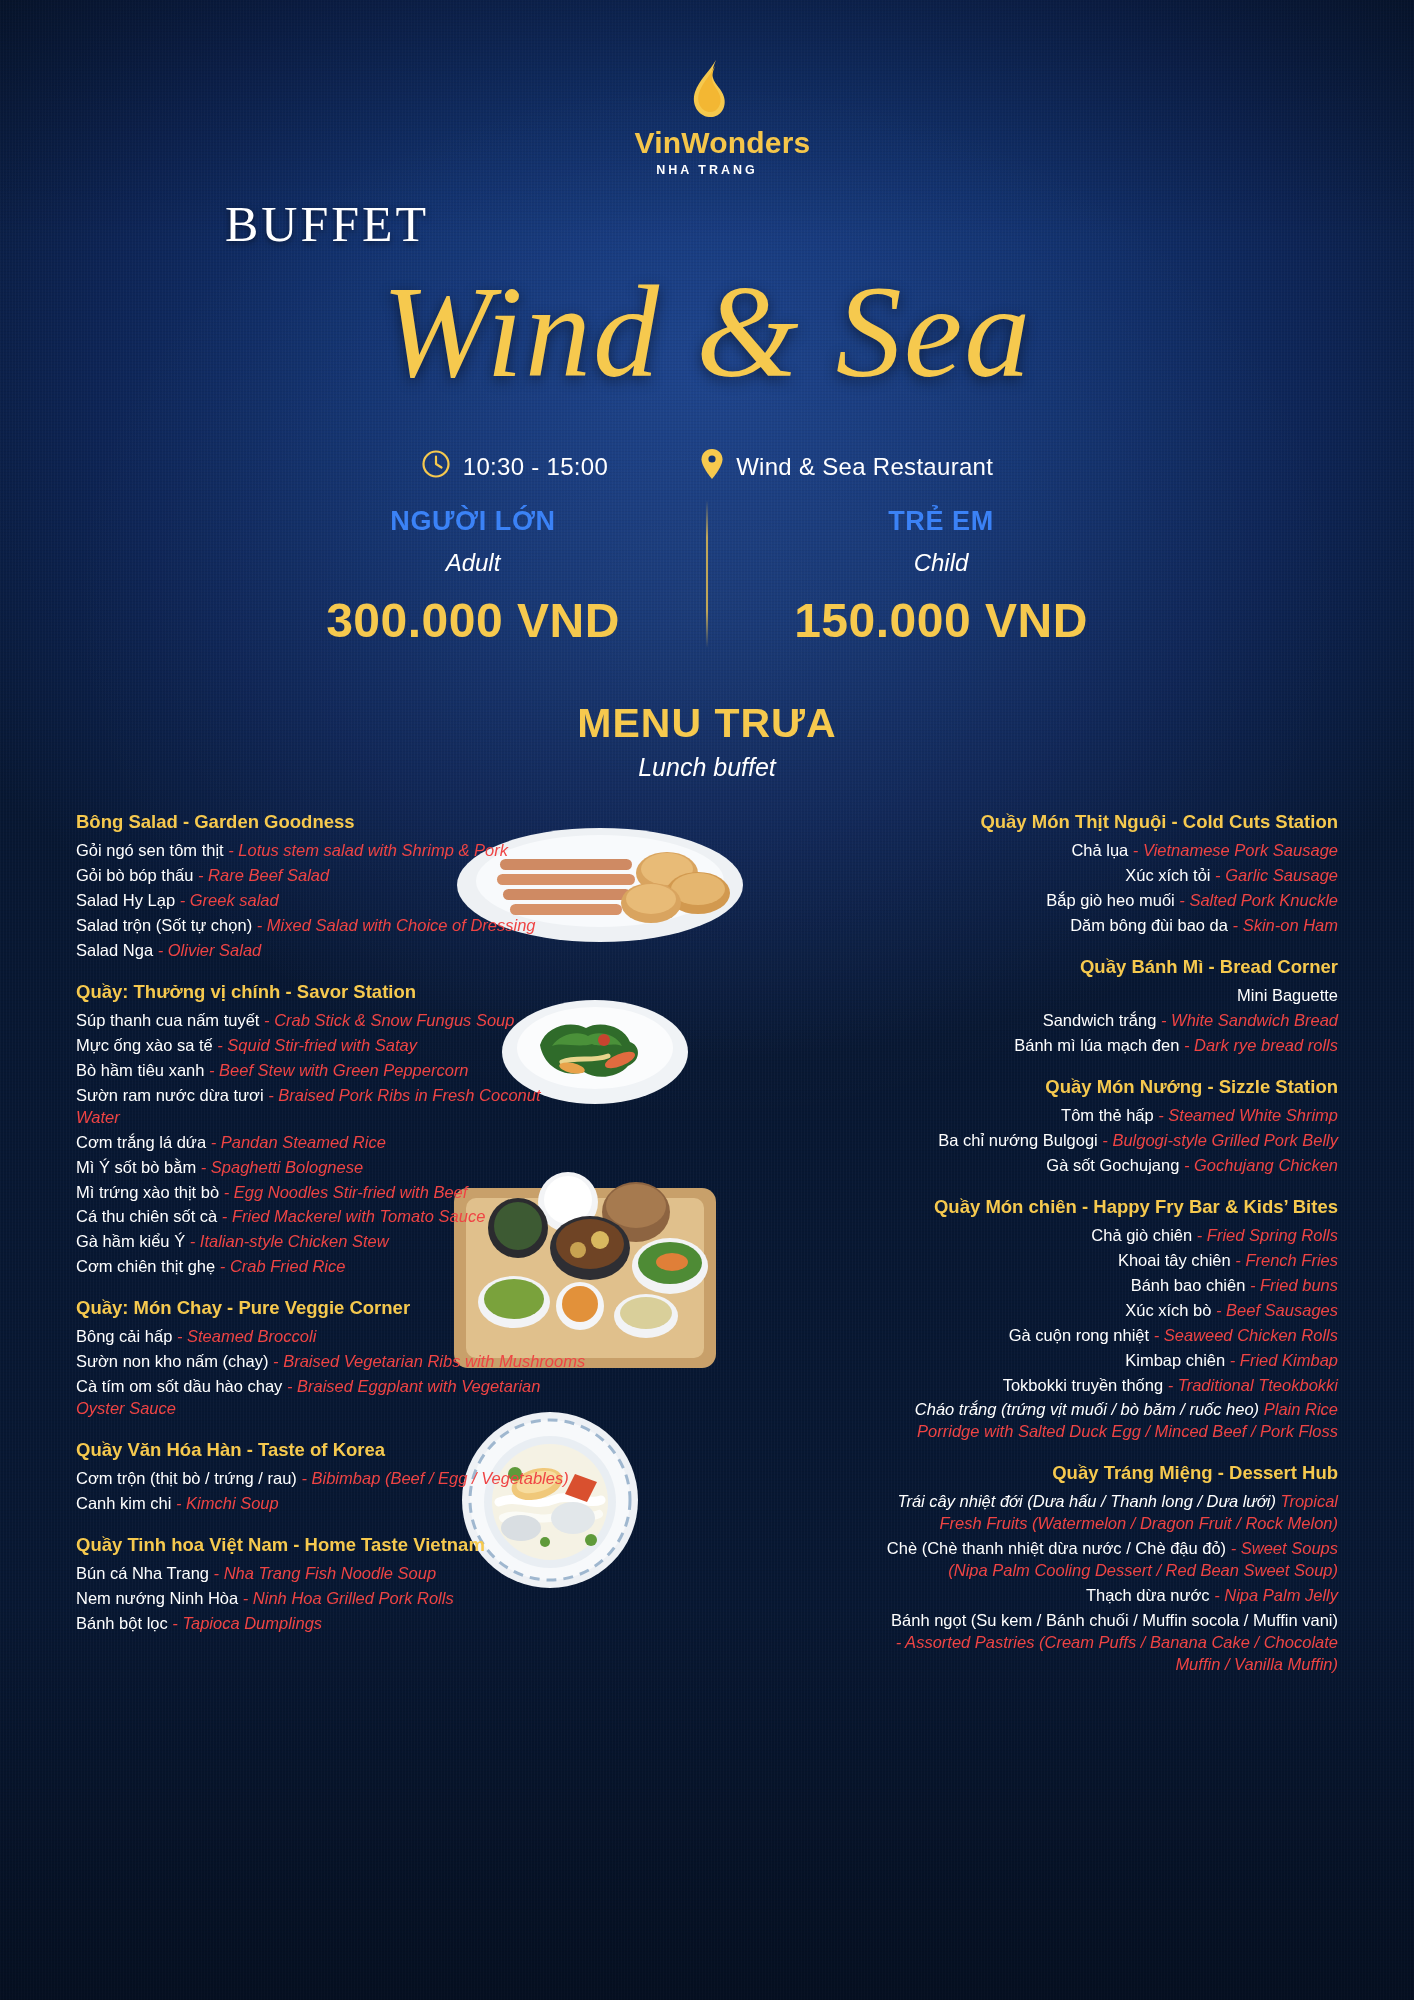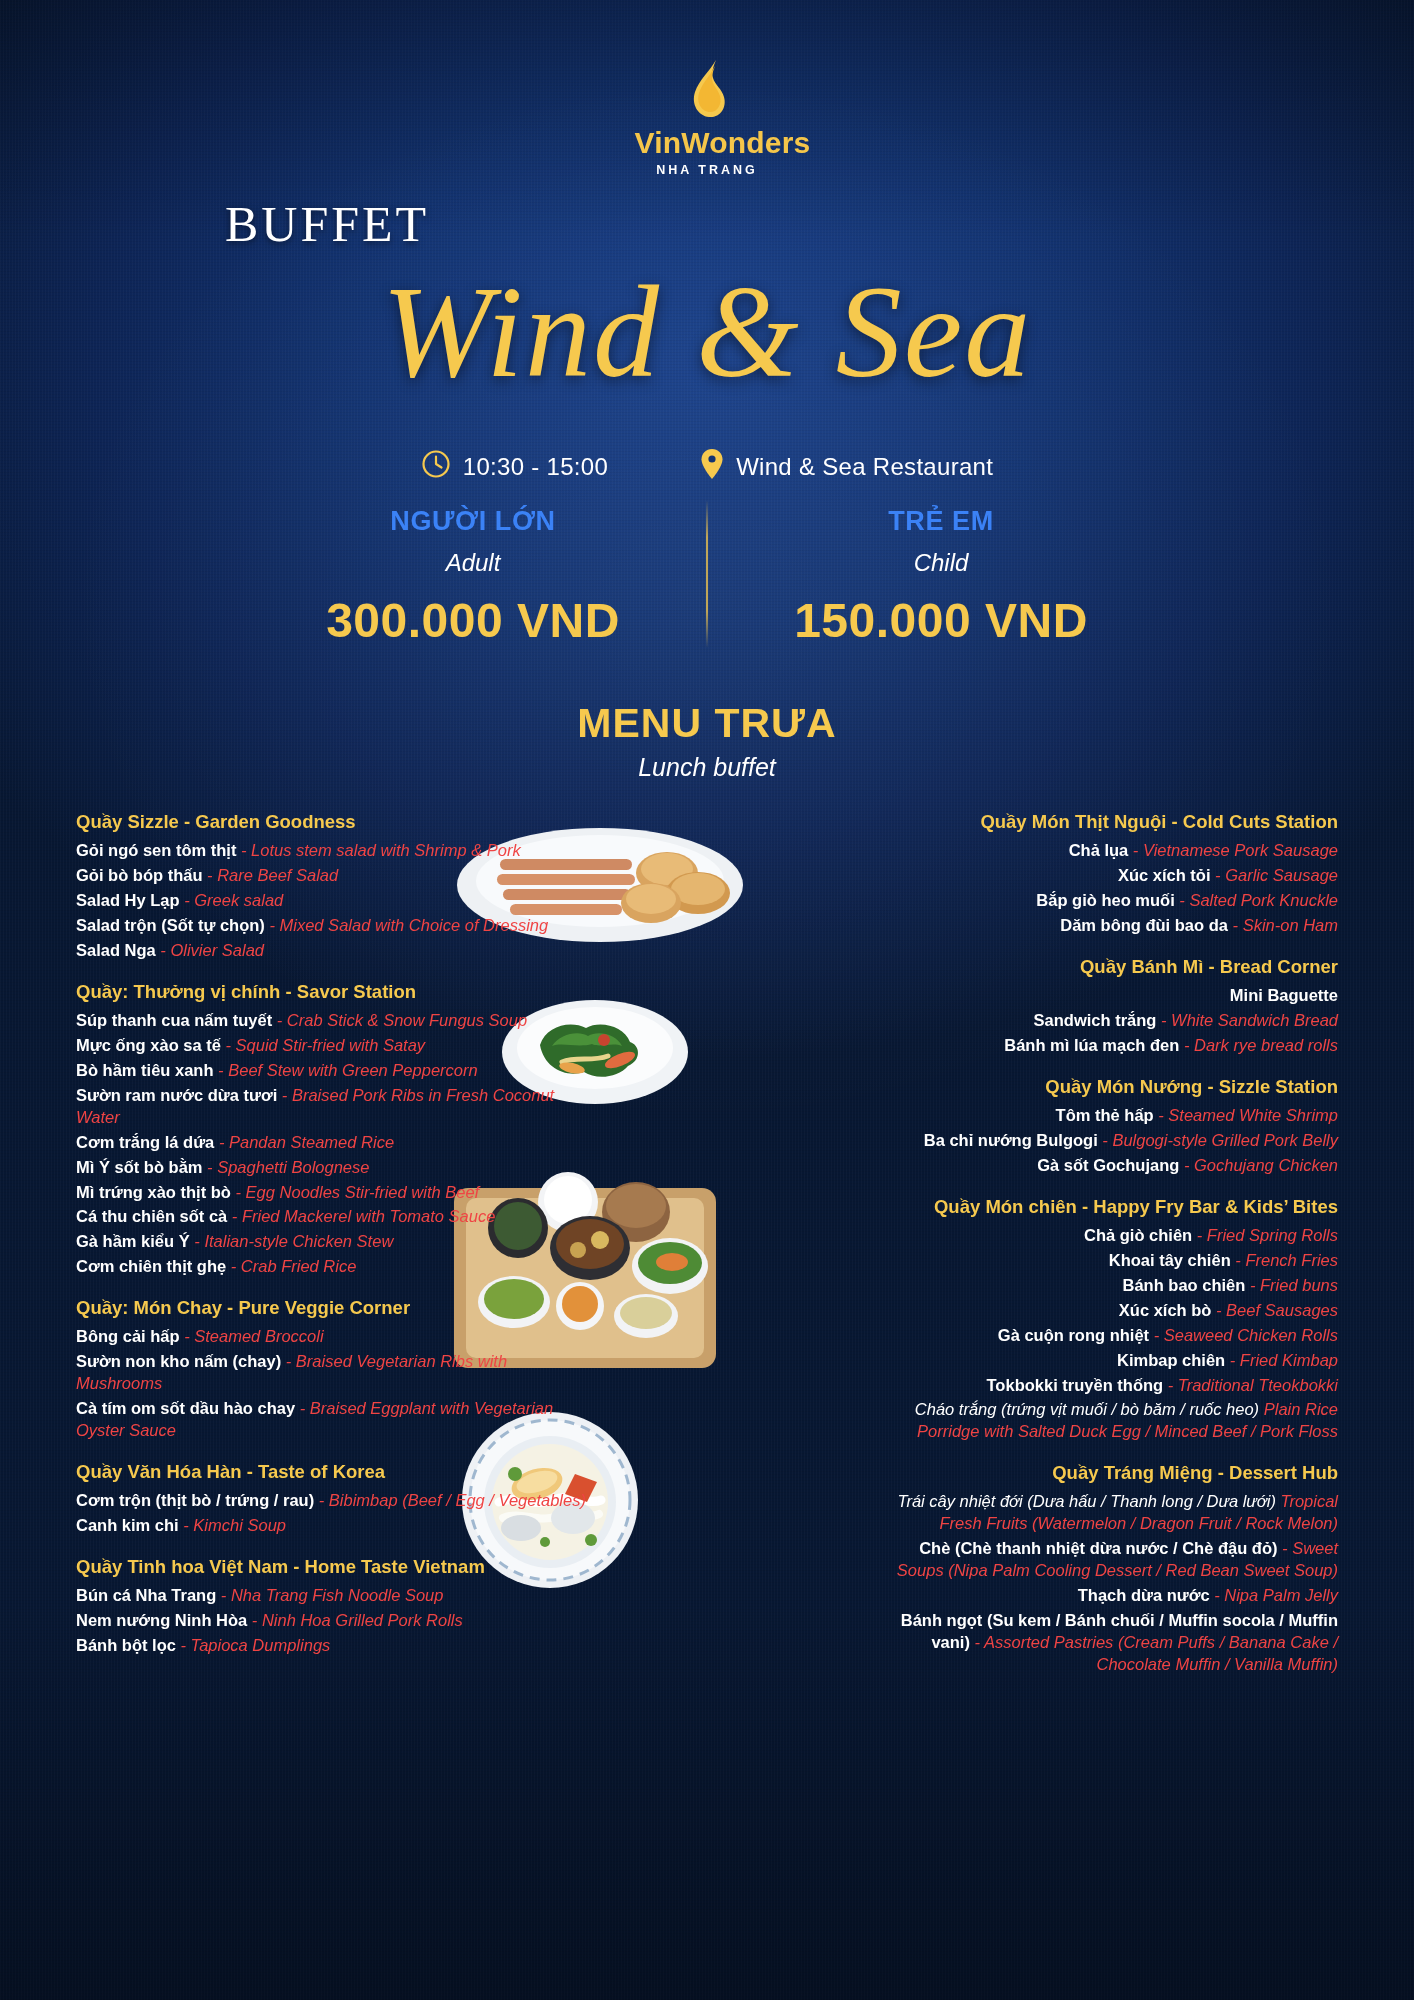--- a/index.html
+++ b/index.html
@@ -140,21 +140,21 @@
     color: #f6c94e;
     margin-bottom: 7px;
     line-height: 1.25;
   }
   .dish {
     font-size: 16.5px;
     line-height: 1.33;
     margin-bottom: 3px;
     color: #ffffff;
   }
-  .dish .vn { font-weight: bold; }
+  .dish .vn { font-weight: normal; }
   .dish .en { font-style: italic; color: #ef4444; }
   .dish.all-italic .vn { font-weight: normal; font-style: italic; }
 
   
   .photo { position: absolute; border-radius: 50%/46%; }
   .photo svg { display: block; }
 
   .ph1 { left: 455px; top: 815px; }
   .ph2 { left: 500px; top: 990px; }
   .ph3 { left: 440px; top: 1170px; }
@@ -295,21 +295,21 @@
       <path d="M150 64 l22 8 -10 20 -22 -8 Z" fill="#d9502f"></path>
       <circle cx="90" cy="64" r="7" fill="#5f9a3a"></circle>
       <circle cx="166" cy="130" r="6" fill="#5f9a3a"></circle>
       <circle cx="120" cy="132" r="5" fill="#5f9a3a"></circle>
     </svg>
   </div>
 
   <div class="cols">
     <div class="col-left" id="col-left">
         <div class="station">
-          <div class="station-title">Quầy Sizzle - Garden Goodness</div>
+          <div class="station-title">Bông Salad - Garden Goodness</div>
           <div class="dish"><span class="vn">Gỏi ngó sen tôm thịt</span><span class="en"> - Lotus stem salad with Shrimp &amp; Pork</span></div>
           <div class="dish"><span class="vn">Gỏi bò bóp thấu</span><span class="en"> - Rare Beef Salad</span></div>
           <div class="dish"><span class="vn">Salad Hy Lạp</span><span class="en"> - Greek salad</span></div>
           <div class="dish"><span class="vn">Salad trộn (Sốt tự chọn)</span><span class="en"> - Mixed Salad with Choice of Dressing</span></div>
           <div class="dish"><span class="vn">Salad Nga</span><span class="en"> - Olivier Salad</span></div>
         </div>
         <div class="station">
           <div class="station-title">Quầy: Thưởng vị chính - Savor Station</div>
           <div class="dish"><span class="vn">Súp thanh cua nấm tuyết</span><span class="en"> - Crab Stick &amp; Snow Fungus Soup</span></div>
           <div class="dish"><span class="vn">Mực ống xào sa tế</span><span class="en"> - Squid Stir-fried with Satay</span></div>

